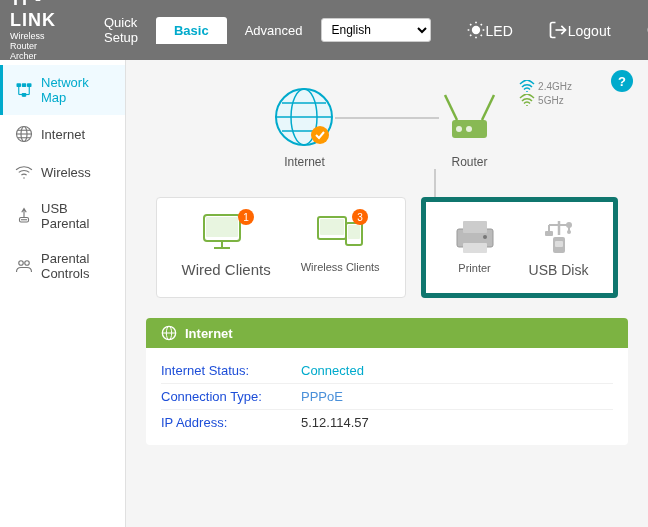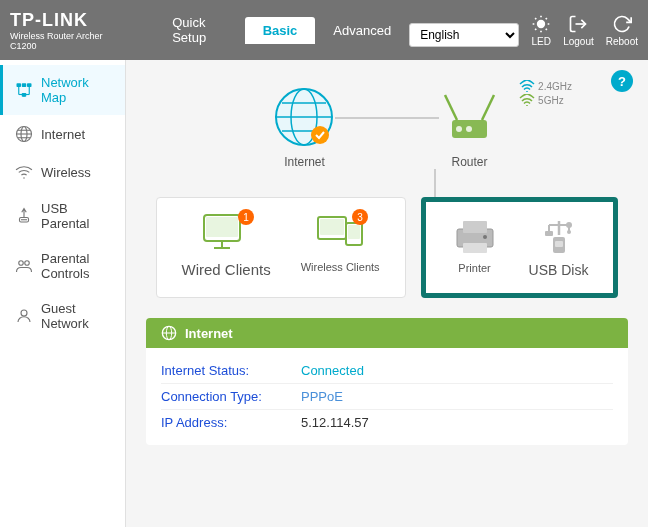--- a/index.html
+++ b/index.html
@@ -56,25 +56,26 @@
     .lang-select {
       padding: 3px 6px;
       font-size: 12px;
       border: 1px solid #ccc;
       border-radius: 3px;
       background: white;
       width: 110px;
     }
     .header-icon-btn {
       display: flex;
-      flex-direction: column;
+      flex-direction: row;
       align-items: center;
       color: white;
       cursor: pointer;
-      font-size: 10px;
+      font-size: 14px;
+      margin-left: 23px;
     }
     .header-icon-btn svg {
       width: 20px;
       height: 20px;
       fill: white;
       margin-bottom: 2px;
     }
 
     
     .main-layout {
@@ -340,27 +341,20 @@
 
     <div class="sidebar-item">
       <svg viewBox="0 0 24 24" fill="none" xmlns="http://www.w3.org/2000/svg">
         <circle cx="8" cy="8" r="3" stroke="#777" stroke-width="1.5" fill="none"></circle>
         <circle cx="16" cy="8" r="3" stroke="#777" stroke-width="1.5" fill="none"></circle>
         <path d="M2 20c0-4 3-6 6-6h8c3 0 6 2 6 6" stroke="#777" stroke-width="1.5" fill="none"></path>
       </svg>
       <span>Parental Controls</span>
     </div>
 
-    <div class="sidebar-item">
-      <svg viewBox="0 0 24 24" fill="none" xmlns="http://www.w3.org/2000/svg">
-        <circle cx="12" cy="8" r="4" stroke="#777" stroke-width="1.5" fill="none"></circle>
-        <path d="M4 20c0-4 3.6-7 8-7s8 3 8 7" stroke="#777" stroke-width="1.5" fill="none"></path>
-      </svg>
-      <span>Guest Network</span>
-    </div>
   </div>
 
   <div class="content">
 
     <div class="help-btn">?</div>
 
     <div class="network-diagram">
       <div class="diagram-row1">
 
         <div class="diagram-node">

